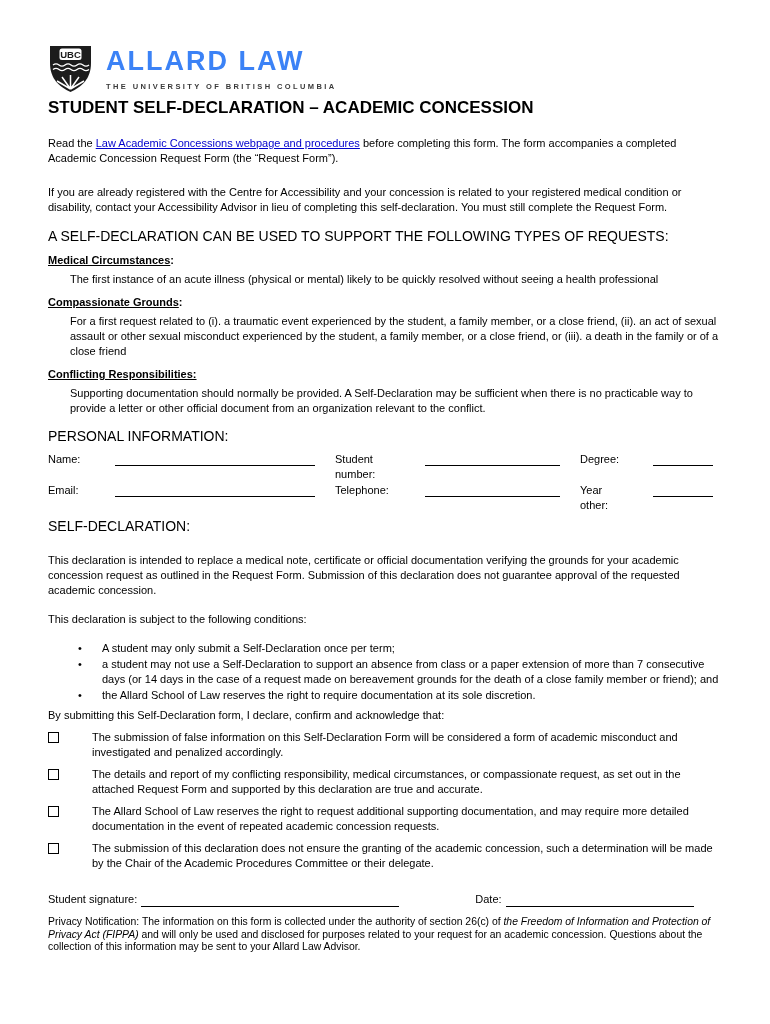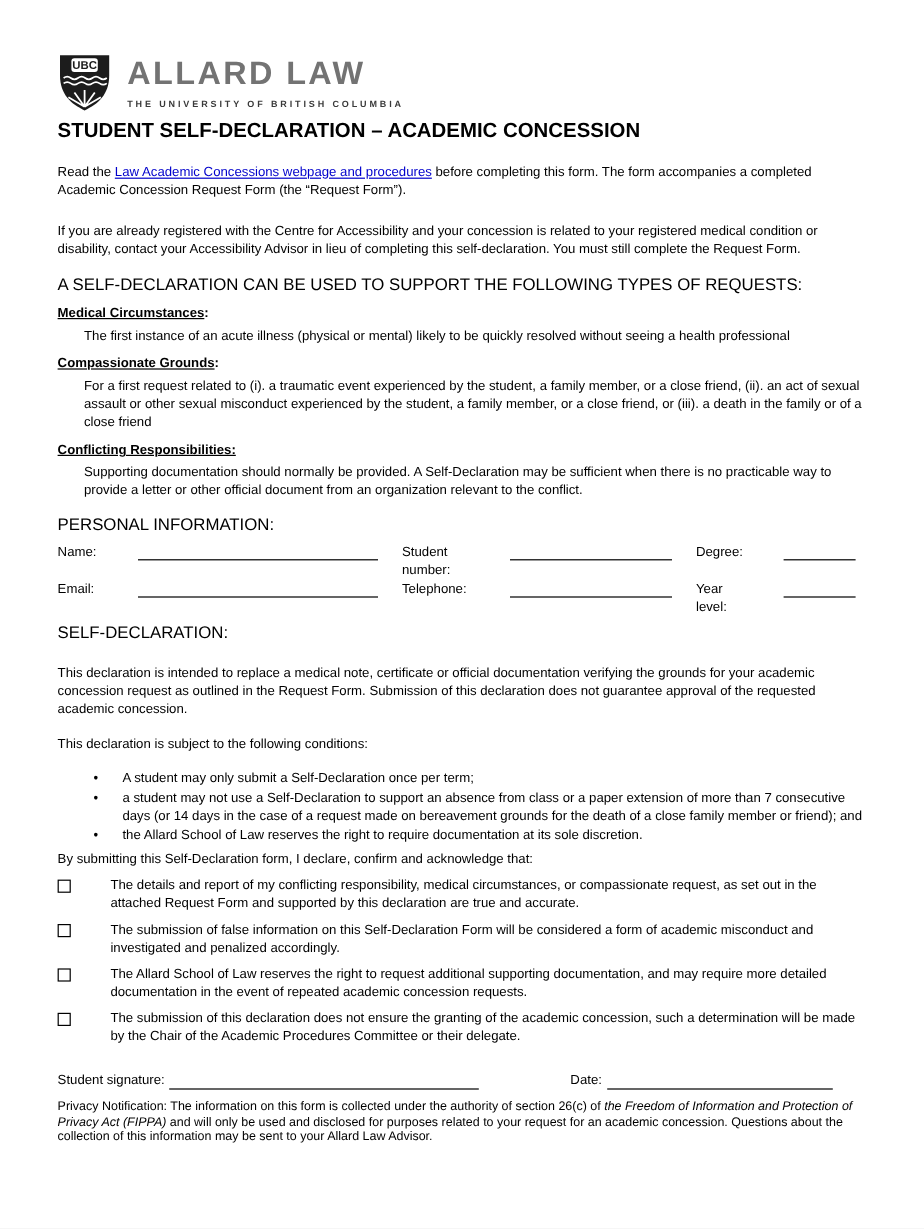--- a/index.html
+++ b/index.html
@@ -6,21 +6,21 @@
   html,body { background:#e8e8e8; }
   .page {
     width:770px; height:1024px; margin:0 auto; background:#fff; color:#000;
     font-family:"Liberation Sans", sans-serif; font-size:11px; line-height:15px;
     padding:44px 46px 0 48px; position:relative; overflow:hidden;
   }
   
   .logo-row { display:flex; align-items:flex-start; gap:13px; }
   .crest { flex:0 0 auto; }
   .wordmark { padding-top:2px; }
-  .org { font-size:27px; line-height:30px; font-weight:bold; letter-spacing:2px; color:#737373; }
+  .org { font-size:27px; line-height:30px; font-weight:bold; letter-spacing:2px; color:#3b82f6; }
   .suborg { font-size:7.5px; font-weight:bold; letter-spacing:2.4px; color:#3a3a3a; margin-top:3px; }
   
   .doc-title { font-size:17px; line-height:19px; font-weight:bold; }
   .section-h { font-size:14px; line-height:18px; font-weight:400; }
   
   .para { margin-top:19px; }
   .link { color:#0000cc; text-decoration:underline; cursor:pointer; }
   .sublabel { font-weight:bold; margin-top:8px; }
   .sublabel .u { text-decoration:underline; }
   .indent-body { margin:4px 0 0 22px; }
@@ -96,21 +96,21 @@
       <span class="pi-label w2">Student number:</span>
       <span class="fline l2"></span>
       <span class="pi-label w3">Degree:</span>
       <span class="fline l3"></span>
     </div>
     <div class="pi-row">
       <span class="pi-label w1">Email:</span>
       <span class="fline l1"></span>
       <span class="pi-label w2">Telephone:</span>
       <span class="fline l2"></span>
-      <span class="pi-label w3">Year level:</span>
+      <span class="pi-label w3">Year other:</span>
       <span class="fline l3"></span>
     </div>
   </div>
 
   <div class="section-h" style="margin-top:4px;">SELF-DECLARATION:</div>
   <p style="margin-top:18px;">This declaration is intended to replace a medical note, certificate or official documentation verifying the grounds for your academic concession request as outlined in the Request Form. Submission of this declaration does not guarantee approval of the requested academic concession.</p>
   <p style="margin-top:14px;">This declaration is subject to the following conditions:</p>
 
   <div style="margin-top:14px;">
     <div class="bullet-row">
@@ -125,25 +125,25 @@
       <span class="bullet-mark">•</span>
       <span class="bullet-text">the Allard School of Law reserves the right to require documentation at its sole discretion.</span>
     </div>
   </div>
 
   <p style="margin-top:5px;">By submitting this Self-Declaration form, I declare, confirm and acknowledge that:</p>
 
   <div style="margin-top:1px;">
     <div class="cb-row">
       <span class="checkbox"></span>
-      <span class="cb-text">The details and report of my conflicting responsibility, medical circumstances, or compassionate request, as set out in the attached Request Form and supported by this declaration are true and accurate.</span>
+      <span class="cb-text">The submission of false information on this Self-Declaration Form will be considered a form of academic misconduct and investigated and penalized accordingly.</span>
     </div>
     <div class="cb-row">
       <span class="checkbox"></span>
-      <span class="cb-text">The submission of false information on this Self-Declaration Form will be considered a form of academic misconduct and investigated and penalized accordingly.</span>
+      <span class="cb-text">The details and report of my conflicting responsibility, medical circumstances, or compassionate request, as set out in the attached Request Form and supported by this declaration are true and accurate.</span>
     </div>
     <div class="cb-row">
       <span class="checkbox"></span>
       <span class="cb-text">The Allard School of Law reserves the right to request additional supporting documentation, and may require more detailed documentation in the event of repeated academic concession requests.</span>
     </div>
     <div class="cb-row">
       <span class="checkbox"></span>
       <span class="cb-text">The submission of this declaration does not ensure the granting of the academic concession, such a determination will be made by the Chair of the Academic Procedures Committee or their delegate.</span>
     </div>
   </div>

